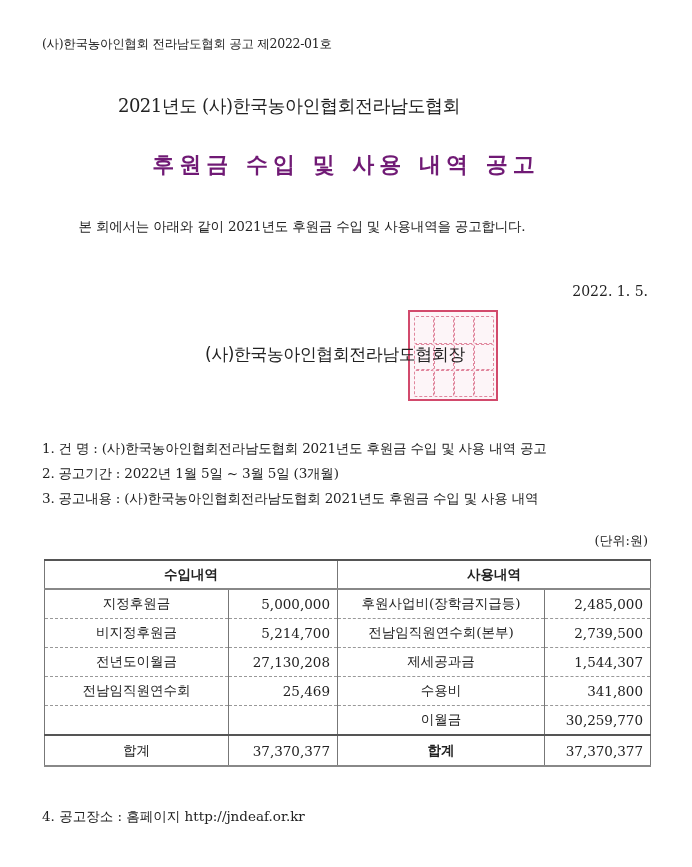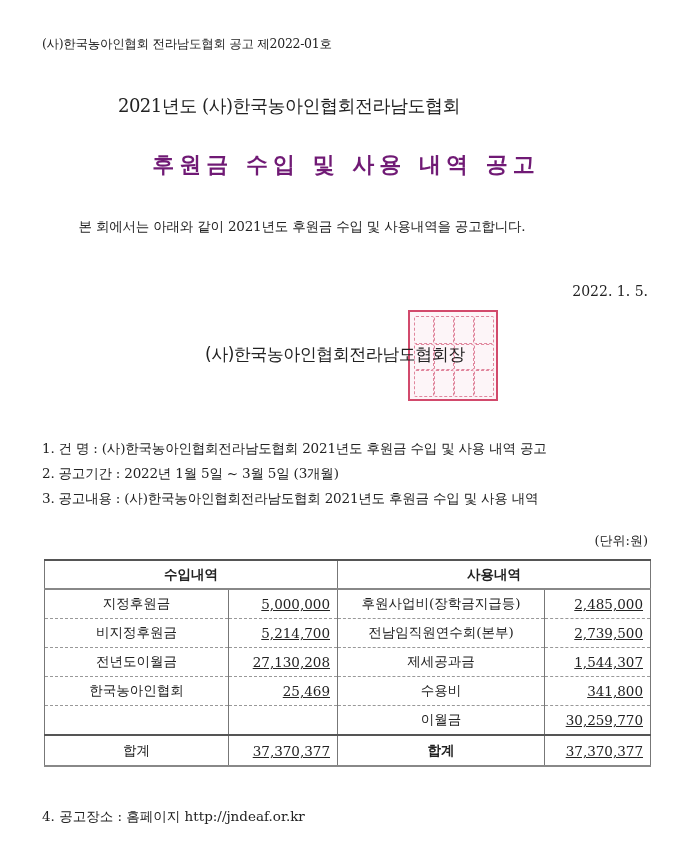--- a/index.html
+++ b/index.html
@@ -19,21 +19,21 @@
   .item { left: 42px; font-size: 13.5px; letter-spacing: -0.2px; }
   .unit { right: 44px; top: 532px; font-size: 13px; }
   table.fin { position: absolute; left: 44px; top: 559px; width: 606px; border-collapse: collapse;
               font-size: 13.5px; table-layout: fixed; padding-left: 24px; }
   table.fin td, table.fin th { border-left: 1px solid #777; border-right: 1px solid #777;
               padding: 0 7px; height: 28px; }
   table.fin th { font-weight: bold; font-family: "DejaVu Sans", sans-serif; font-size: 13.5px; text-align: center;
               border-top: 2px solid #555; border-bottom: 2px solid #888; height: 27px; }
   table.fin td { border-bottom: 1px dashed #999; }
   table.fin td.lbl { text-align: center; }
-  table.fin td.num { text-align: right; text-decoration: underline; }
+  table.fin td.num { text-align: right; }
   table.fin tr.total td { border-top: 2px solid #555; border-bottom: 2px solid #888; height: 29px; }
   table.fin tr.total td.bold { font-weight: bold; font-family: "DejaVu Sans", sans-serif; }
   .place { left: 42px; top: 808px; font-size: 13.5px; text-align: center; }
 </style>
 </head>
 <body>
 
 <div class="abs ref">(사)한국농아인협회 전라남도협회 공고 제2022-01호</div>
 <div class="abs title1">2021년도 (사)한국농아인협회전라남도협회</div>
 <div class="abs title2">후원금 수입 및 사용 내역 공고</div>
@@ -87,21 +87,21 @@
     <td class="lbl">전남임직원연수회(본부)</td>
     <td class="num">2,739,500</td>
   </tr>
   <tr>
     <td class="lbl">전년도이월금</td>
     <td class="num">27,130,208</td>
     <td class="lbl">제세공과금</td>
     <td class="num">1,544,307</td>
   </tr>
   <tr>
-    <td class="lbl">한국농아인협회</td>
+    <td class="lbl">전남임직원연수회</td>
     <td class="num">25,469</td>
     <td class="lbl">수용비</td>
     <td class="num">341,800</td>
   </tr>
   <tr>
     <td class="lbl"></td>
     <td class="num"></td>
     <td class="lbl">이월금</td>
     <td class="num">30,259,770</td>
   </tr>

